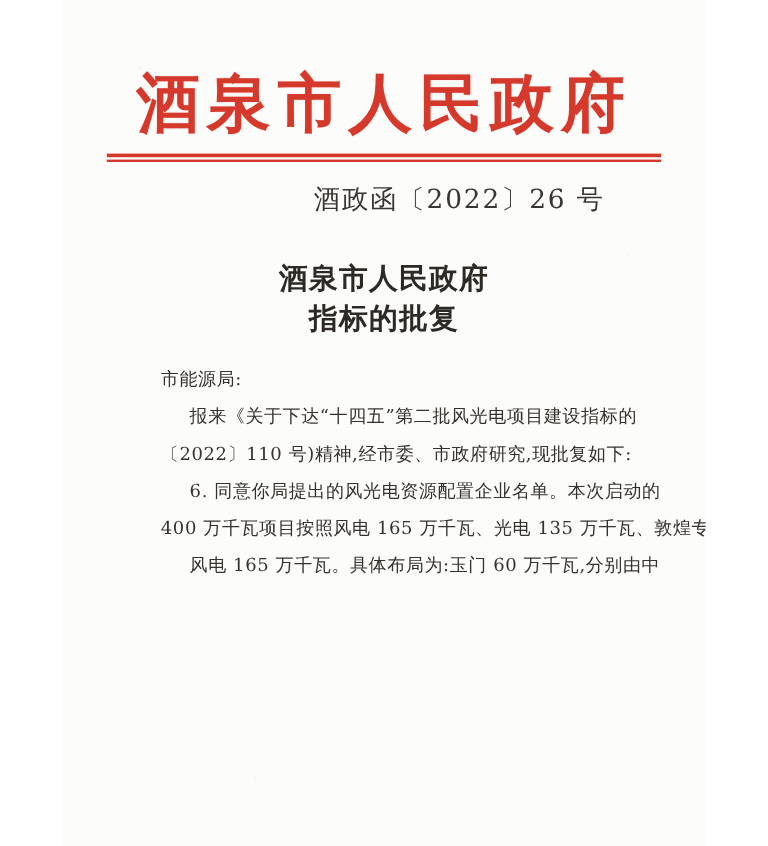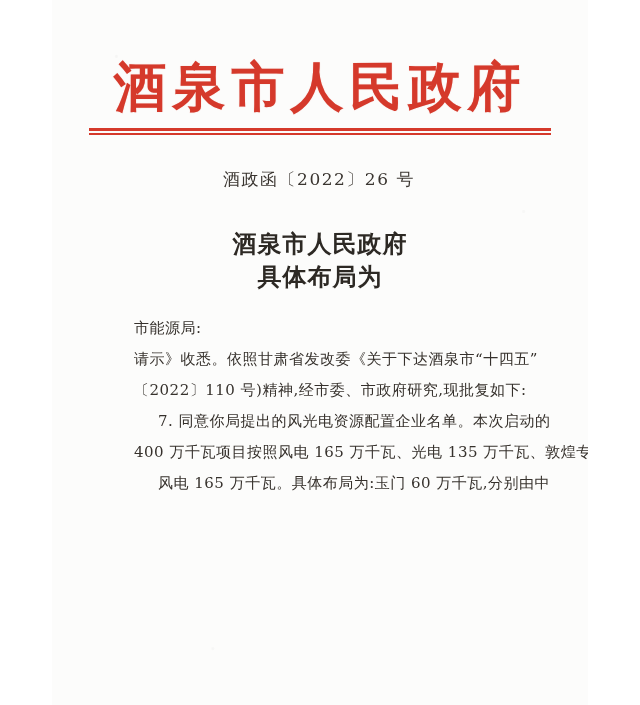--- a/index.html
+++ b/index.html
@@ -33,23 +33,23 @@
     white-space: nowrap;
   }
   .divider {
     width: 462px;
     height: 2px;
     margin: 15px auto 0 auto;
     border-top: 3px solid var(--header_red, #cc372a);
     border-bottom: 2px solid var(--header_red, #cc372a);
   }
   .doc-number {
-    margin: 32px 84px 0 82px;
-    text-align: center;
-    font-size: 17px;
+    margin: 20px 84px 0 82px;
+    text-align: right;
+    font-size: 22px;
     line-height: 24px;
     letter-spacing: 1.5px;
     color: #3a3530;
   }
   .title {
     margin: 36px 40px 0 40px;
     text-align: center;
     font-weight: 700;
     font-size: 24px;
     line-height: 33px;
@@ -81,25 +81,25 @@
 <div class="page">
 
   <div class="letterhead">酒泉市人民政府</div>
 
   <div class="divider"></div>
 
   <div class="doc-number">酒政函〔2022〕26 号</div>
 
   <h1 class="title">
     <span class="title-line">酒泉市人民政府</span>
-    <span class="title-line">具体布局为</span>
+    <span class="title-line">指标的批复</span>
   </h1>
 
   <div class="body">
     <p>市能源局:</p>
-    <p>请示》收悉。依照甘肃省发改委《关于下达酒泉市“十四五”</p>
+    <p class="indent">报来《关于下达“十四五”第二批风光电项目建设指标的</p>
     <p>〔2022〕110 号)精神,经市委、市政府研究,现批复如下:</p>
-    <p class="indent">7. 同意你局提出的风光电资源配置企业名单。本次启动的</p>
+    <p class="indent">6. 同意你局提出的风光电资源配置企业名单。本次启动的</p>
     <p>400 万千瓦项目按照风电 165 万千瓦、光电 135 万千瓦、敦煌专</p>
     <p class="indent">风电 165 万千瓦。具体布局为:玉门 60 万千瓦,分别由中</p>
   </div>
 
 </div>
 
 </body></html>

